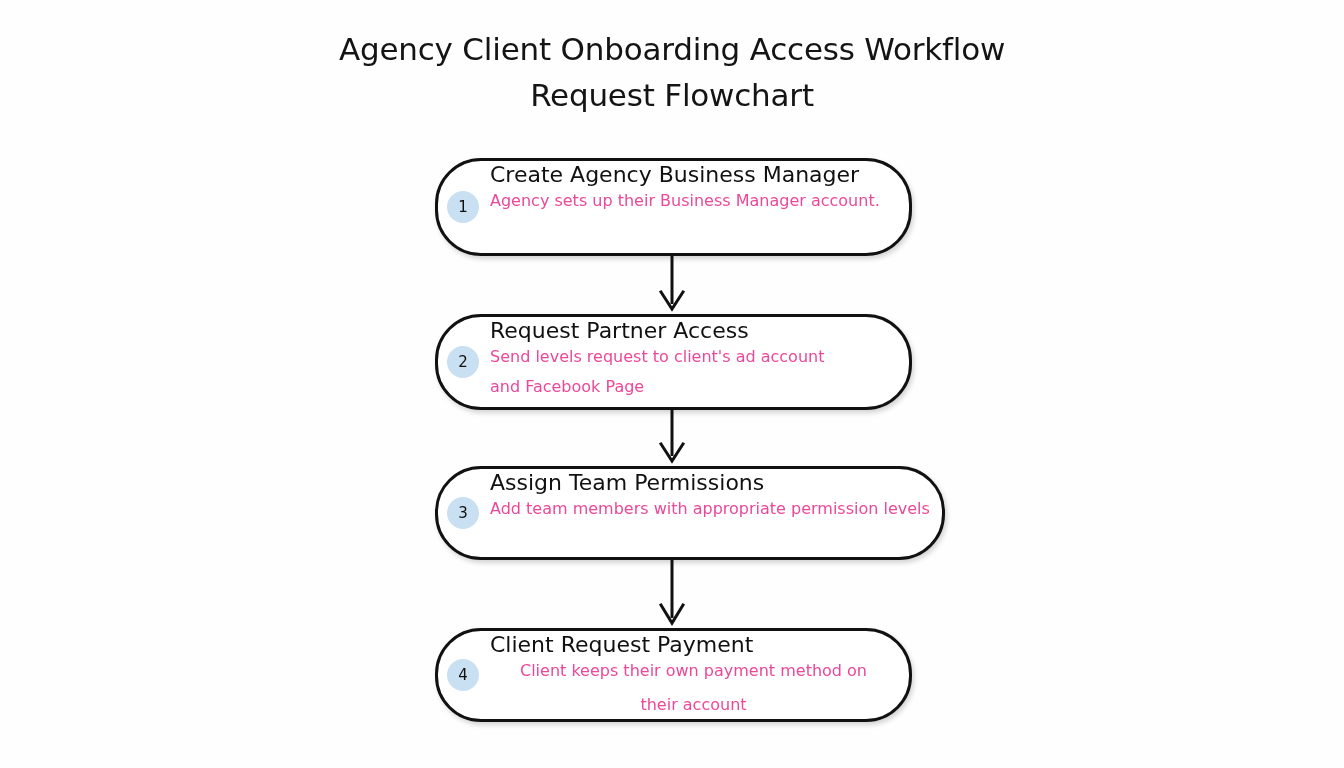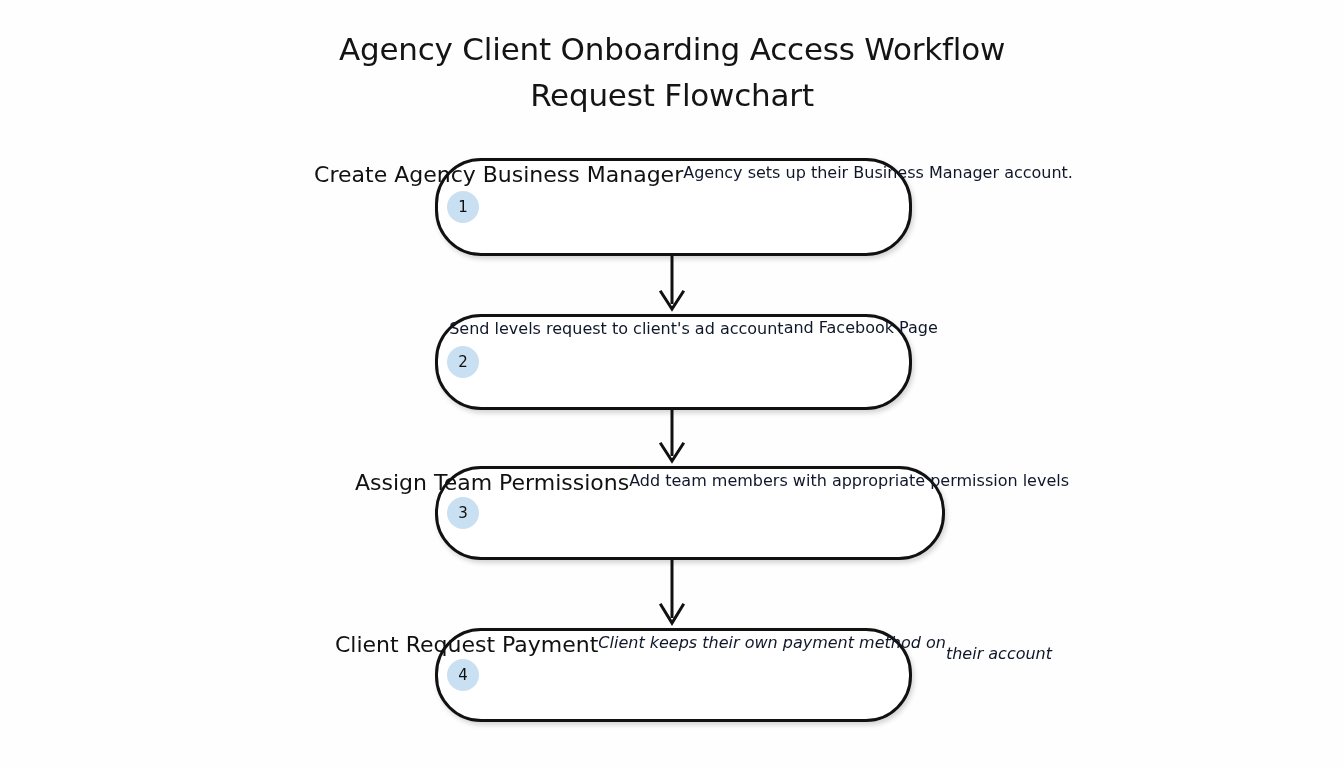--- a/index.html
+++ b/index.html
@@ -45,36 +45,36 @@
     border-radius: 46px;
     box-shadow: 2px 3px 5px rgba(0,0,0,0.17);
   }
   .node-inner {
     position: absolute;
     left: 52px;
     right: 12px;
     top: 0;
     bottom: 0;
     display: flex;
-    justify-content: center;
+    flex-direction: column;
   }
   .node-title {
     font-size: 22px;
     line-height: 28px;
     color: #111111;
     white-space: nowrap;
   }
   .node-desc {
     font-size: 16px;
     line-height: 22px;
-    color: #0f172a;
+    color: #ec4899;
     margin-top: 1px;
   }
   .align-left   { text-align: left; }
-  .align-center { text-align: center; font-style: italic; }
+  .align-center { text-align: center; }
   .nowrap { white-space: nowrap; }
 
   
   .badge {
     position: absolute;
     width: 32px;
     height: 32px;
     border-radius: 50%;
     background: #c9e0f3;
     color: #101010;
@@ -116,22 +116,23 @@
   <div class="arrow" style="top:256px; height:58px;">
     <svg width="36" height="58" viewBox="0 0 36 58">
       <line x1="18" y1="0" x2="18" y2="48" stroke="#111111" stroke-width="3"></line>
       <polyline points="7,36 18,53 29,36" fill="none" stroke="#111111" stroke-width="3" stroke-linecap="square" stroke-linejoin="miter"></polyline>
     </svg>
   </div>
 
   <div class="node" style="left:435px; top:314px; width:477px; height:96px;">
     <div class="badge">2</div>
     <div class="node-inner">
+      <div class="node-title align-left">Request Partner Access</div>
       <div class="node-desc align-left nowrap">Send levels request to client's ad account</div>
-      <div class="node-desc align-left nowrap" style="margin-top:0;">and Facebook Page</div>
+      <div class="node-desc align-left nowrap" style="margin-top:8px;">and Facebook Page</div>
     </div>
   </div>
 
   <div class="arrow" style="top:410px; height:56px;">
     <svg width="36" height="56" viewBox="0 0 36 56">
       <line x1="18" y1="0" x2="18" y2="46" stroke="#111111" stroke-width="3"></line>
       <polyline points="7,34 18,51 29,34" fill="none" stroke="#111111" stroke-width="3" stroke-linecap="square" stroke-linejoin="miter"></polyline>
     </svg>
   </div>
 

